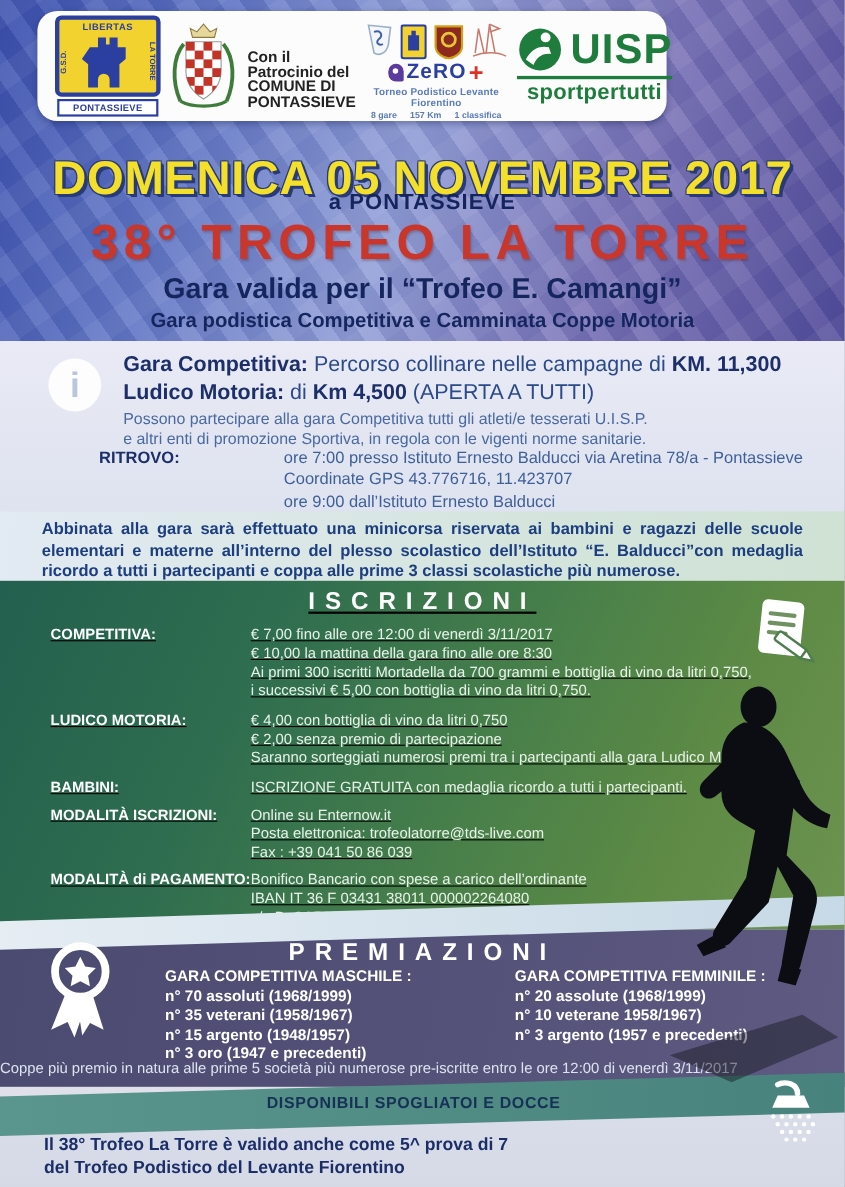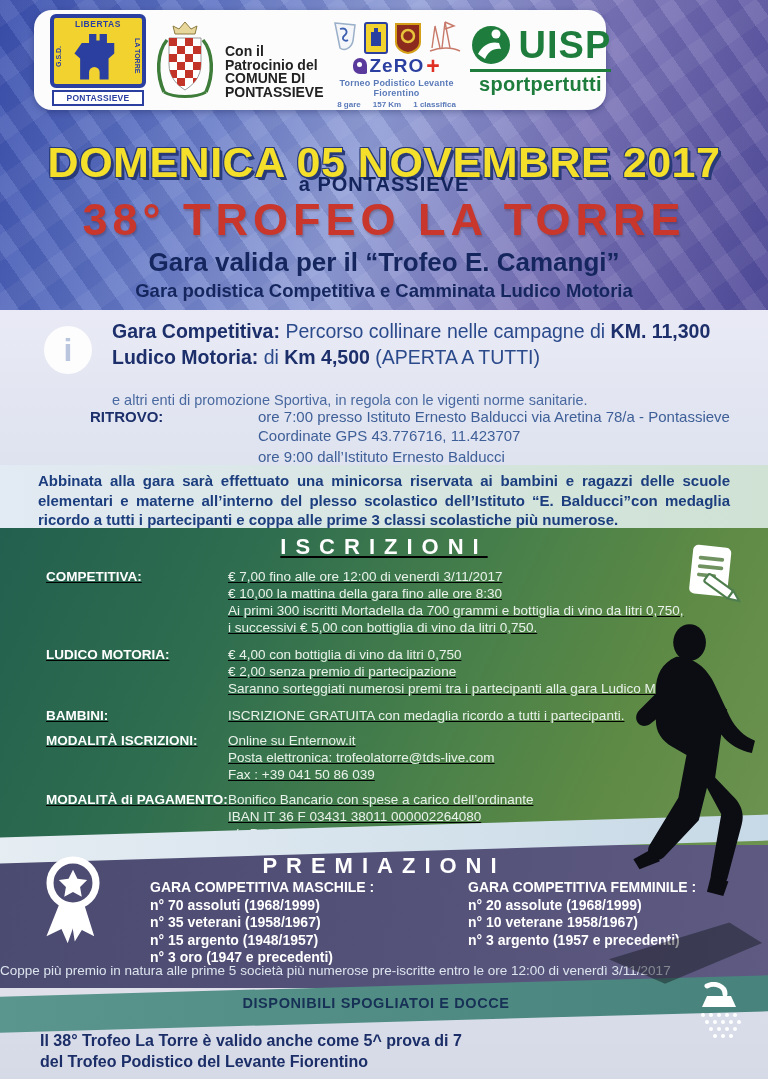--- a/index.html
+++ b/index.html
@@ -220,36 +220,37 @@
           <span class="uisp-name">UISP</span>
         </div>
         <div class="uisp-tag">sportpertutti</div>
       </div>
     </div>
 
     <div class="t-center t-date">DOMENICA 05 NOVEMBRE 2017</div>
     <div class="t-center t-loc">a PONTASSIEVE</div>
     <div class="t-center t-main">38° TROFEO LA TORRE</div>
     <div class="t-center t-sub1">Gara valida per il “Trofeo E. Camangi”</div>
-    <div class="t-center t-sub2">Gara podistica Competitiva e Camminata Ludico Motoria</div>
+    <div class="t-center t-sub2">Gara podistica Competitiva e Camminata Coppe Motoria</div>
   </div>
 
   <div class="sec-info">
     <div class="info-icon">i</div>
     <div class="info-abs fs20" style="top:10px">
       <span class="b">Gara Competitiva:</span>
       <span>Percorso collinare nelle campagne di</span>
       <span class="b">KM. 11,300</span>
     </div>
     <div class="info-abs fs20" style="top:36px">
       <span class="b">Ludico Motoria:</span>
       <span>di</span>
       <span class="b">Km 4,500</span>
       <span>(APERTA A TUTTI)</span>
     </div>
+    <div class="info-abs note" style="top:63px">Possono partecipare alla gara Competitiva tutti gli atleti/e tesserati U.I.S.P.</div>
     <div class="info-abs note" style="top:82px">e altri enti di promozione Sportiva, in regola con le vigenti norme sanitarie.</div>
     <div class="rlabel" style="top:98px">RITROVO:</div>
     <div class="rtext" style="top:98px">ore 7:00 presso Istituto Ernesto Balducci via Aretina 78/a - Pontassieve</div>
     <div class="rtext" style="top:117px">Coordinate GPS 43.776716, 11.423707</div>
     <div class="rlabel" style="top:154px">PARTENZA GARE:</div>
     <div class="rtext" style="top:138px">ore 9:00 dall’Istituto Ernesto Balducci</div>
   </div>
 
   <div class="sec-mini">Abbinata alla gara sarà effettuato una minicorsa riservata ai bambini e ragazzi delle scuole elementari e materne all’interno del plesso scolastico dell’Istituto “E. Balducci”con medaglia ricordo a tutti i partecipanti e coppa alle prime 3 classi scolastiche più numerose.</div>
 

